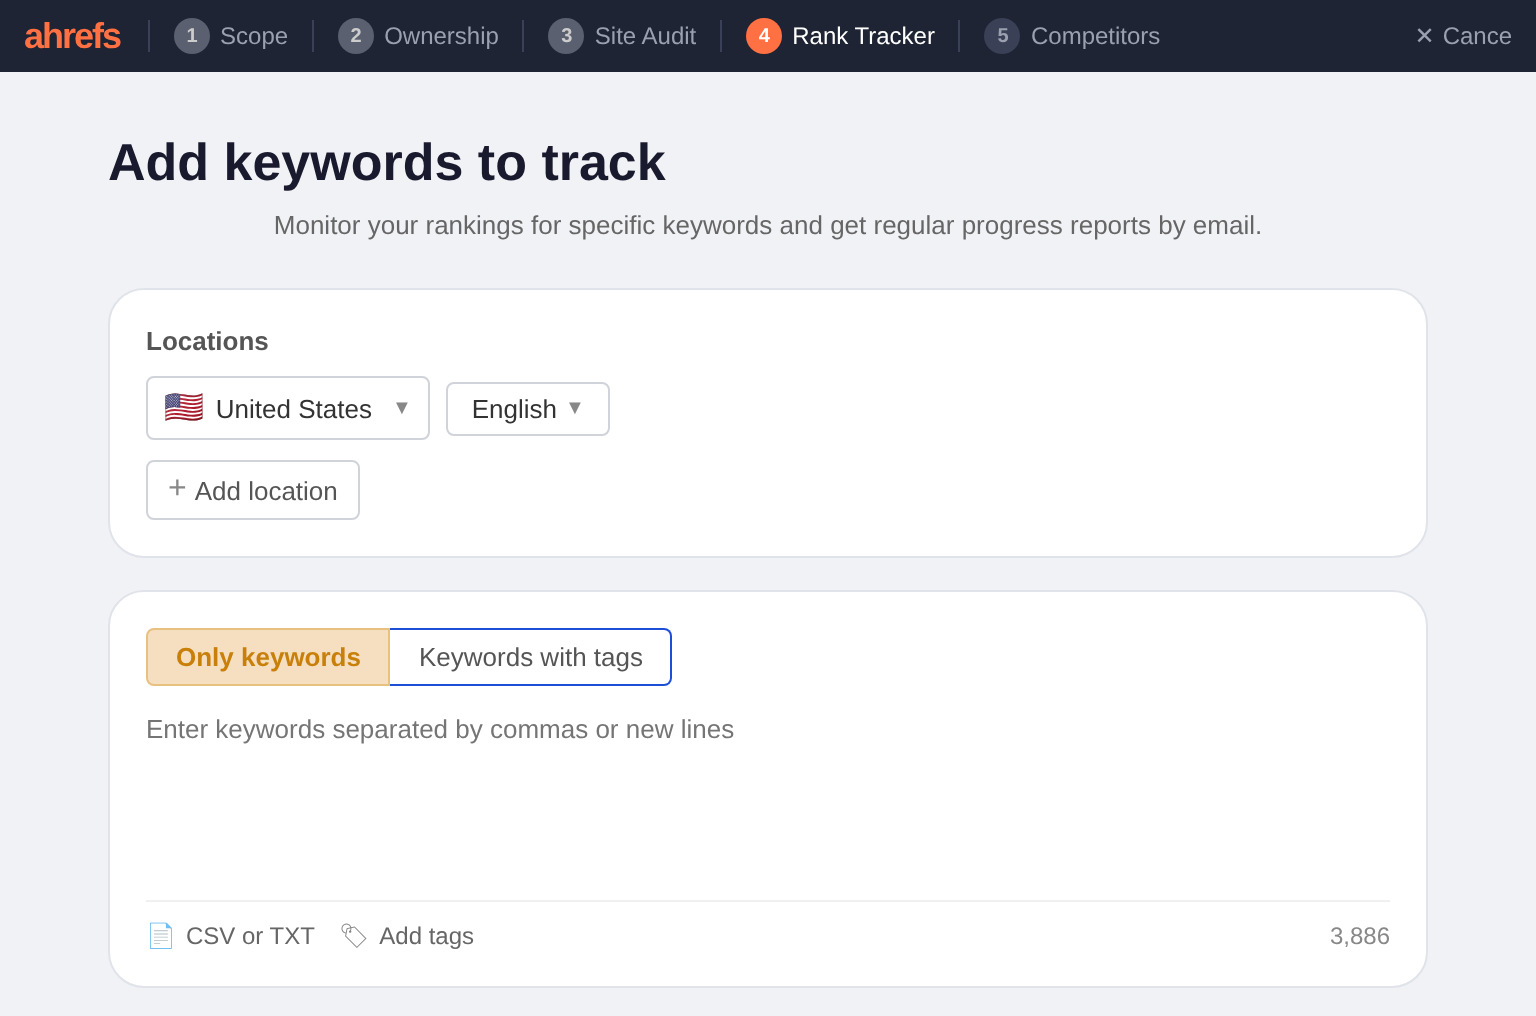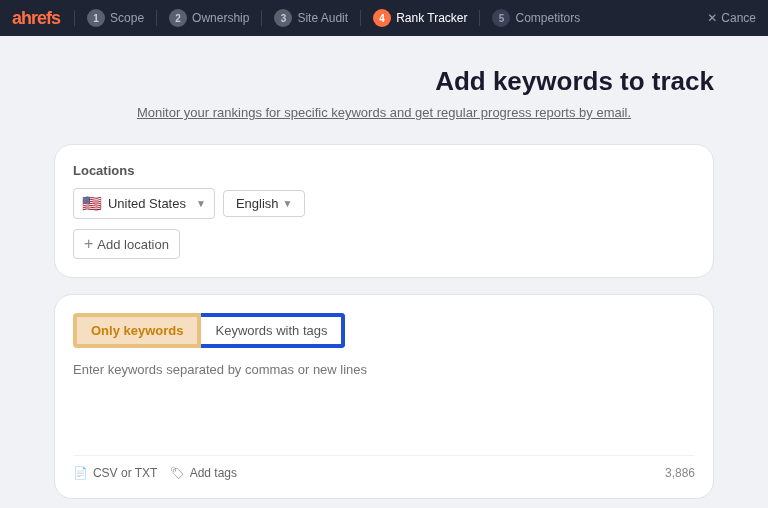--- a/index.html
+++ b/index.html
@@ -12,41 +12,41 @@
     .nav-step .step-num { width: 18px; height: 18px; border-radius: 50%; display: flex; align-items: center; justify-content: center; font-size: 10px; font-weight: 700; background: #3a4055; color: #9aa0b0; }
     .nav-step.active { color: #fff; }
     .nav-step.active .step-num { background: #ff7043; color: #fff; }
     .nav-step.done .step-num { background: #5a6070; color: #ccc; }
     .nav-spacer { flex: 1; }
     .nav-cancel { color: #9aa0b0; font-size: 12px; display: flex; align-items: center; gap: 4px; cursor: pointer; }
     .nav-divider { width: 1px; height: 16px; background: #3a4055; margin: 0 2px; }
 
     
     .main-content { padding: 30px 20px 20px; max-width: 700px; margin: 0 auto; }
-    .page-title { text-align: right; font-size: 26px; font-weight: 700; color: #1a1a2e; margin-bottom: 8px; }
-    .page-subtitle { text-align: center; color: #666; font-size: 13px; margin-bottom: 24px; text-decoration: underline; }
+    .page-title { text-align: left; font-size: 26px; font-weight: 700; color: #1a1a2e; margin-bottom: 8px; }
+    .page-subtitle { text-align: center; color: #666; font-size: 13px; margin-bottom: 24px; }
 
     
     .card { background: #fff; border: 1px solid #e0e3e9; border-radius: 18px; padding: 18px; margin-bottom: 16px; }
 
     
     .section-label { font-size: 13px; color: #555; font-weight: 600; margin-bottom: 10px; }
     .location-row { display: flex; align-items: center; gap: 8px; margin-bottom: 10px; }
     .location-select { display: flex; align-items: center; border: 1px solid #d0d3da; border-radius: 4px; padding: 5px 8px; background: #fff; font-size: 13px; gap: 6px; cursor: pointer; }
     .location-select .flag { font-size: 16px; }
     .location-select .select-arrow { color: #888; font-size: 10px; margin-left: 4px; }
     .location-input { flex: 1; border: 1px solid #d0d3da; border-radius: 4px; padding: 6px 10px; font-size: 13px; color: #aaa; outline: none; }
     .language-select { border: 1px solid #d0d3da; border-radius: 4px; padding: 5px 12px; font-size: 13px; background: #fff; cursor: pointer; display: flex; align-items: center; gap: 4px; }
     .language-select .select-arrow { color: #888; font-size: 10px; }
     .add-location-btn { display: flex; align-items: center; gap: 4px; padding: 5px 10px; border: 1px solid #d0d3da; border-radius: 4px; background: #fff; font-size: 13px; color: #555; cursor: pointer; }
     .add-location-btn .plus { font-size: 16px; color: #888; }
 
     
     .tab-row { display: flex; gap: 0; margin-bottom: 14px; }
-    .tab-btn { padding: 6px 14px; border: 4px solid #1d4ed8; font-size: 13px; cursor: pointer; background: #fff; color: #555; }
+    .tab-btn { padding: 6px 14px; border: 1px solid #1d4ed8; font-size: 13px; cursor: pointer; background: #fff; color: #555; }
     .tab-btn:first-child { border-radius: 4px 0 0 4px; }
     .tab-btn:last-child { border-radius: 0 4px 4px 0; border-left: none; }
     .tab-btn.active { background: #f5dfc0; color: #c8800a; border-color: #e8c080; font-weight: 600; }
 
     
     .keyword-textarea { width: 100%; border: none; outline: none; resize: none; font-size: 13px; color: #aaa; min-height: 80px; font-family: inherit; }
     .card-footer { display: flex; align-items: center; gap: 12px; margin-top: 10px; padding-top: 10px; border-top: 1px solid #f0f0f0; }
     .footer-action { display: flex; align-items: center; gap: 5px; font-size: 12px; color: #666; cursor: pointer; }
     .footer-spacer { flex: 1; }
     .keyword-count { font-size: 12px; color: #888; }

